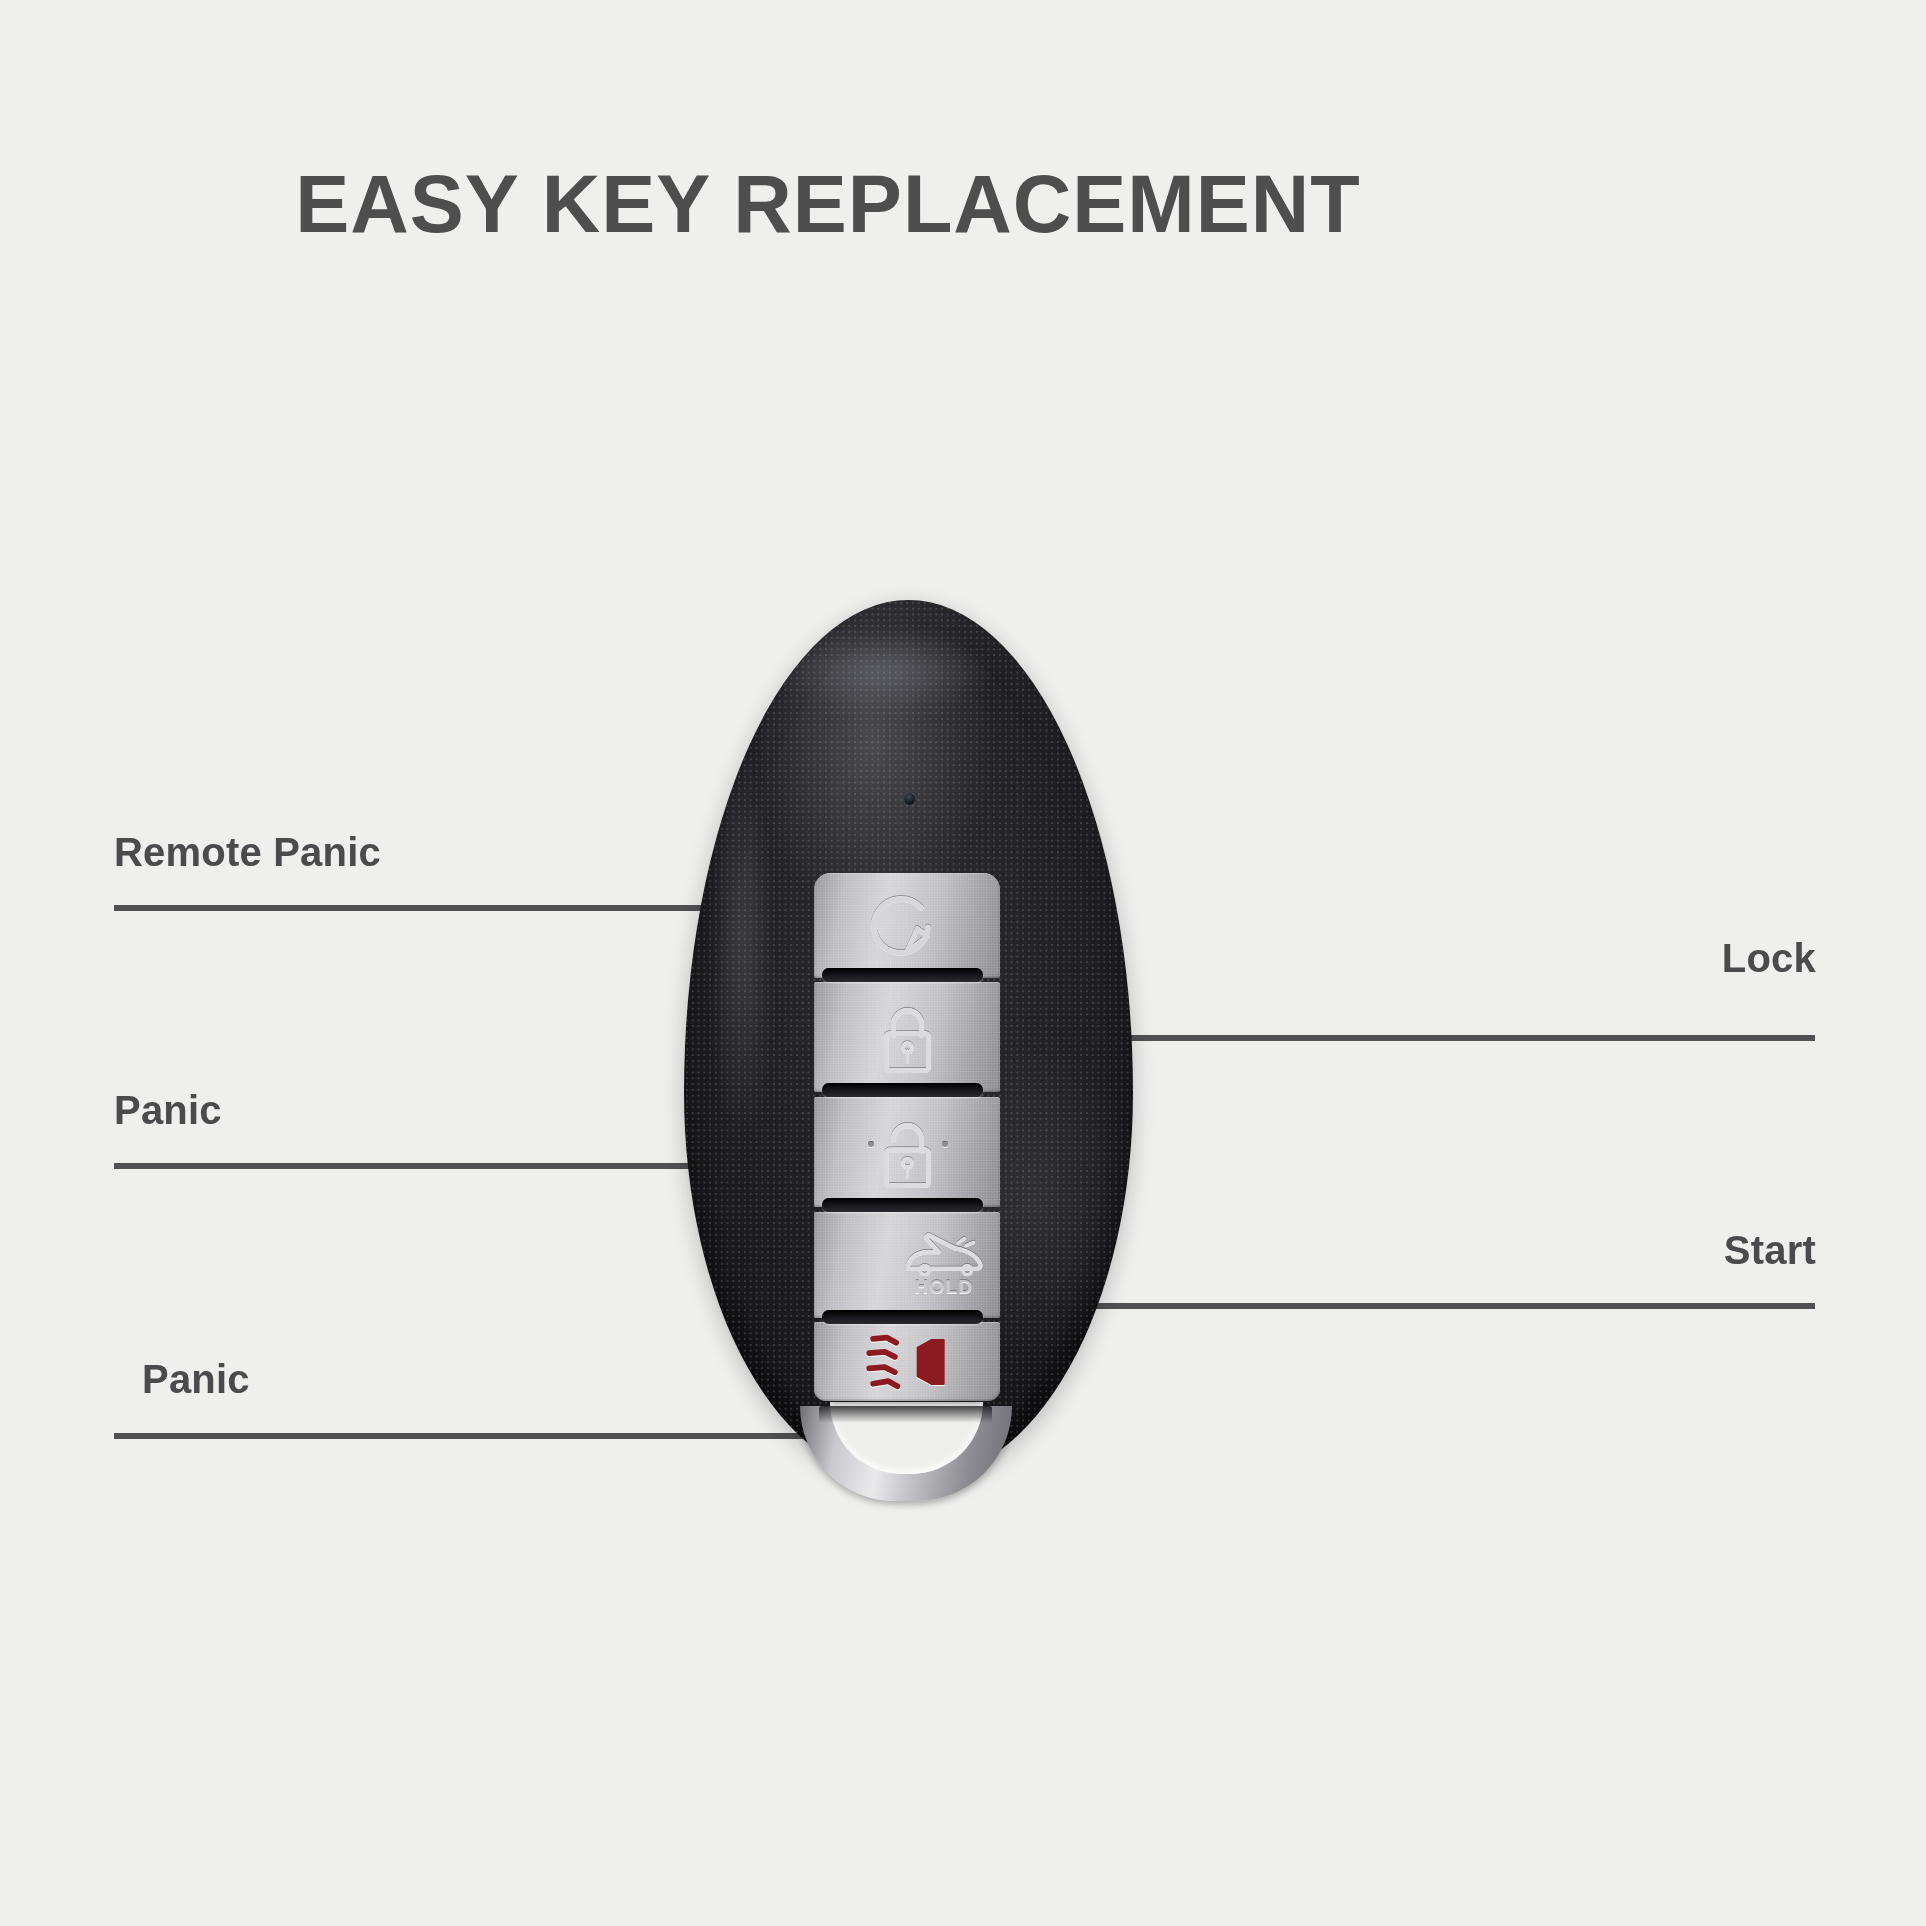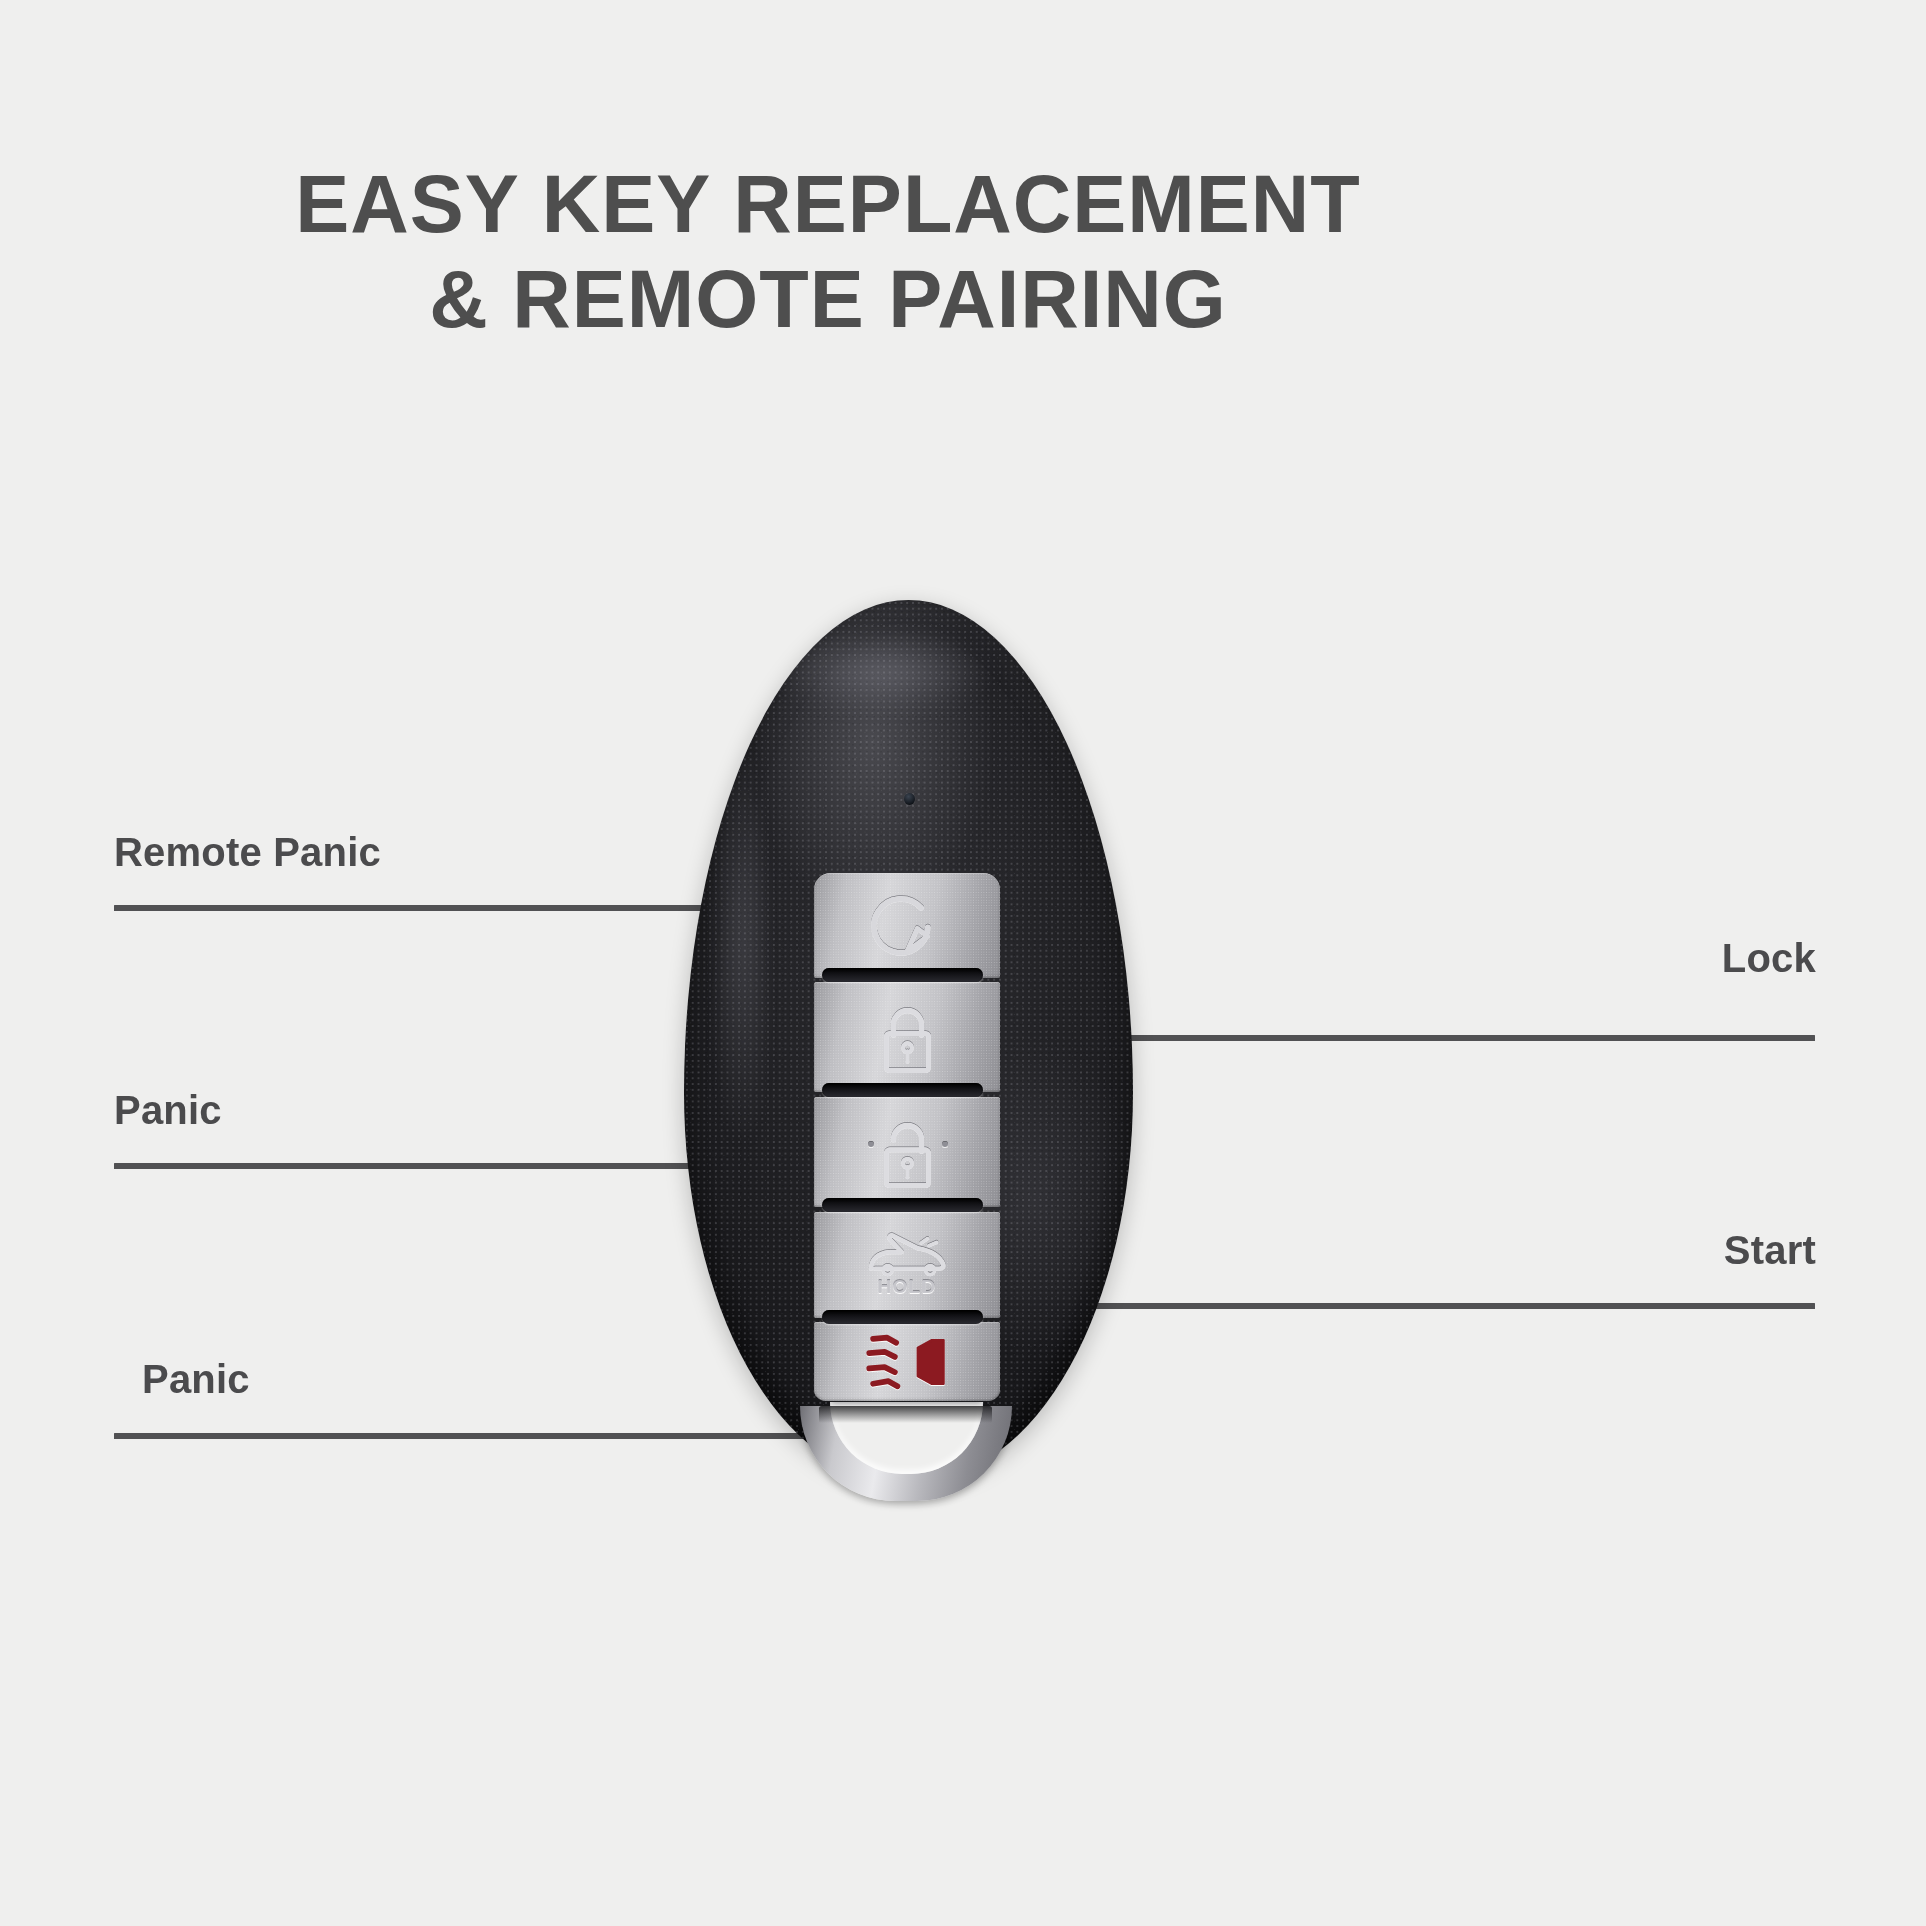--- a/index.html
+++ b/index.html
@@ -222,21 +222,20 @@
     border-radius: 2.6px;
   }
 </style>
 </head>
 <body>
 
 <div id="stage">
 
   <div id="title-block">
     <span class="title-line">EASY KEY REPLACEMENT</span>
-    <span class="title-line">&amp; REMOTE PAIRING</span>
   </div>
 
   <div class="leader-line" style="left:114px; top:905px; width:764px;"></div>
   <div class="leader-dot" style="left:860px; top:892px;"></div>
 
   <div class="leader-line" style="left:114px; top:1163px; width:742px;"></div>
   <div class="leader-dot" style="left:839px; top:1151px;"></div>
 
   <div class="leader-line" style="left:114px; top:1433px; width:758px;"></div>
   <div class="leader-dot" style="left:855px; top:1420px;"></div>
@@ -291,21 +290,21 @@
             <path d="M74 52 V34 a22 22 0 0 0 -44 0" fill="none" stroke="#dcdce0" stroke-width="8" stroke-linecap="round"></path>
             <rect x="19" y="50" width="66" height="56" rx="5" fill="none" stroke="#dcdce0" stroke-width="7.5"></rect>
             <circle cx="52" cy="71" r="7" fill="none" stroke="#dcdce0" stroke-width="6"></circle>
             <path d="M52 77 L52 93" stroke="#dcdce0" stroke-width="6" stroke-linecap="round"></path>
           </svg>
         </div>
         <div class="unlock-dot" style="left:54px; top:268px;"></div>
         <div class="unlock-dot" style="left:128px; top:268px;"></div>
 
         <div class="btn" id="btn-trunk"></div>
-        <div class="icon-wrap" style="top:348px; height:86px;">
+        <div class="icon-wrap" style="top:348px; height:86px;margin-left:37px;">
           <svg class="emboss" width="90" height="48" viewBox="0 0 140 74">
             <path d="M14 60 C14 44 26 36 42 34 L62 34 L44 15 C40 11 44 6 49 9 L86 28" fill="none" stroke="#dcdce0" stroke-width="6.5" stroke-linejoin="round" stroke-linecap="round"></path>
             <path d="M86 28 C104 31 120 38 126 52 C128 57 125 60 120 60 L20 60" fill="none" stroke="#dcdce0" stroke-width="6.5" stroke-linejoin="round" stroke-linecap="round"></path>
             <circle cx="40" cy="62" r="7" fill="none" stroke="#dcdce0" stroke-width="5"></circle>
             <circle cx="106" cy="62" r="7" fill="none" stroke="#dcdce0" stroke-width="5"></circle>
             <path d="M92 20 l10 -7 M104 24 l12 -5" stroke="#dcdce0" stroke-width="5" stroke-linecap="round"></path>
           </svg>
           <span class="hold-text">HOLD</span>
         </div>
 

